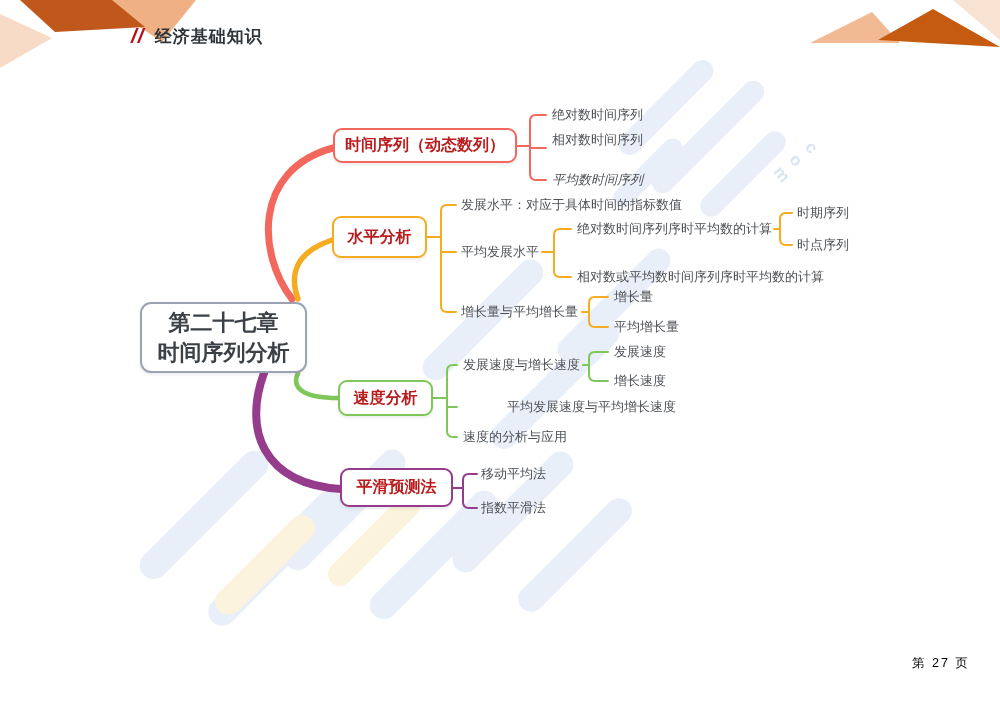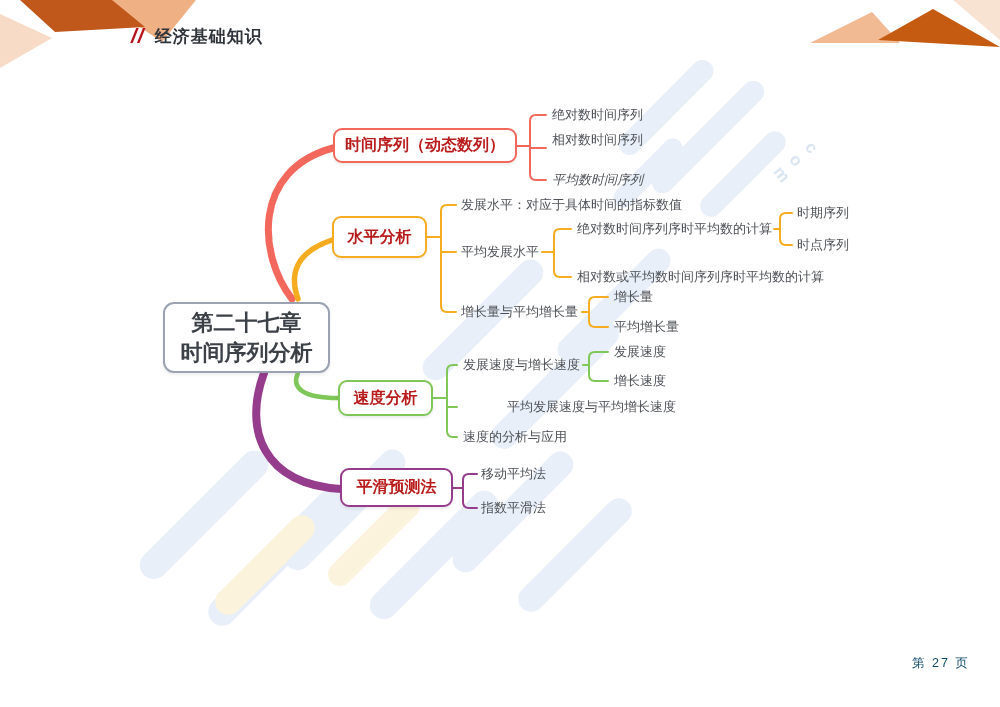--- a/index.html
+++ b/index.html
@@ -10,36 +10,36 @@
 
   
   .decor { position:absolute; z-index:3; pointer-events:none; }
   .decor-tl { left:0; top:0; }
   .decor-tr { left:785px; top:0; }
 
   
   .header { position:absolute; left:131px; top:24px; z-index:4; display:flex; align-items:center; gap:10px; }
   .header .slashes { color:#B5121B; font-weight:bold; font-style:italic; font-size:21px; letter-spacing:1px; }
   .header .title { color:#2F343A; font-weight:bold; font-size:17px; letter-spacing:1px; }
-  .footer { position:absolute; left:912px; top:655px; z-index:4; font-size:12.5px; color:#0c4a6e; letter-spacing:2px; }
+  .footer { position:absolute; left:912px; top:655px; z-index:4; font-size:12.5px; color:#000000; letter-spacing:2px; }
 
   
   .wm { position:absolute; z-index:0; pointer-events:none; }
   .wm-bar { position:absolute; background:#E9EFF8; border-radius:14px; transform:rotate(45deg); }
   .wm-bar.yellow { background:#FBF3DC; }
   .wm-letters { position:absolute; left:816px; top:138px; transform:rotate(52deg); transform-origin:left top;
                 color:#D9E6F2; font-weight:bold; font-size:17px; letter-spacing:5px; }
 
   
   svg.links { position:absolute; left:0; top:0; z-index:1; }
   .node { position:absolute; z-index:2; background:#fff; display:flex; align-items:center; justify-content:center;
           border:2px solid #999; border-radius:9px; color:#b91c1c; font-weight:bold;
           box-shadow:0 2px 3px rgba(80,80,90,0.10); }
   .root { left:140px; top:302px; width:167px; height:71px; border-color:#9BA3B2; border-radius:11px;
-          flex-direction:column; font-size:22px; color:#3C4148; line-height:1.32;margin-left:23px; }
+          flex-direction:column; font-size:22px; color:#3C4148; line-height:1.32; }
   .bx-red    { border-color:#F3685C; }
   .bx-yellow { border-color:#F5AC20; }
   .bx-green  { border-color:#7EC758; }
   .bx-purple { border-color:#963C8C; }
   .topic { font-size:16px; }
   .t0 { left:333px; top:128px; width:184px; height:35px; }
   .t1 { left:332px; top:216px; width:95px;  height:42px; }
   .t2 { left:338px; top:380px; width:95px;  height:36px; }
   .t3 { left:340px; top:468px; width:113px; height:39px; }
 

